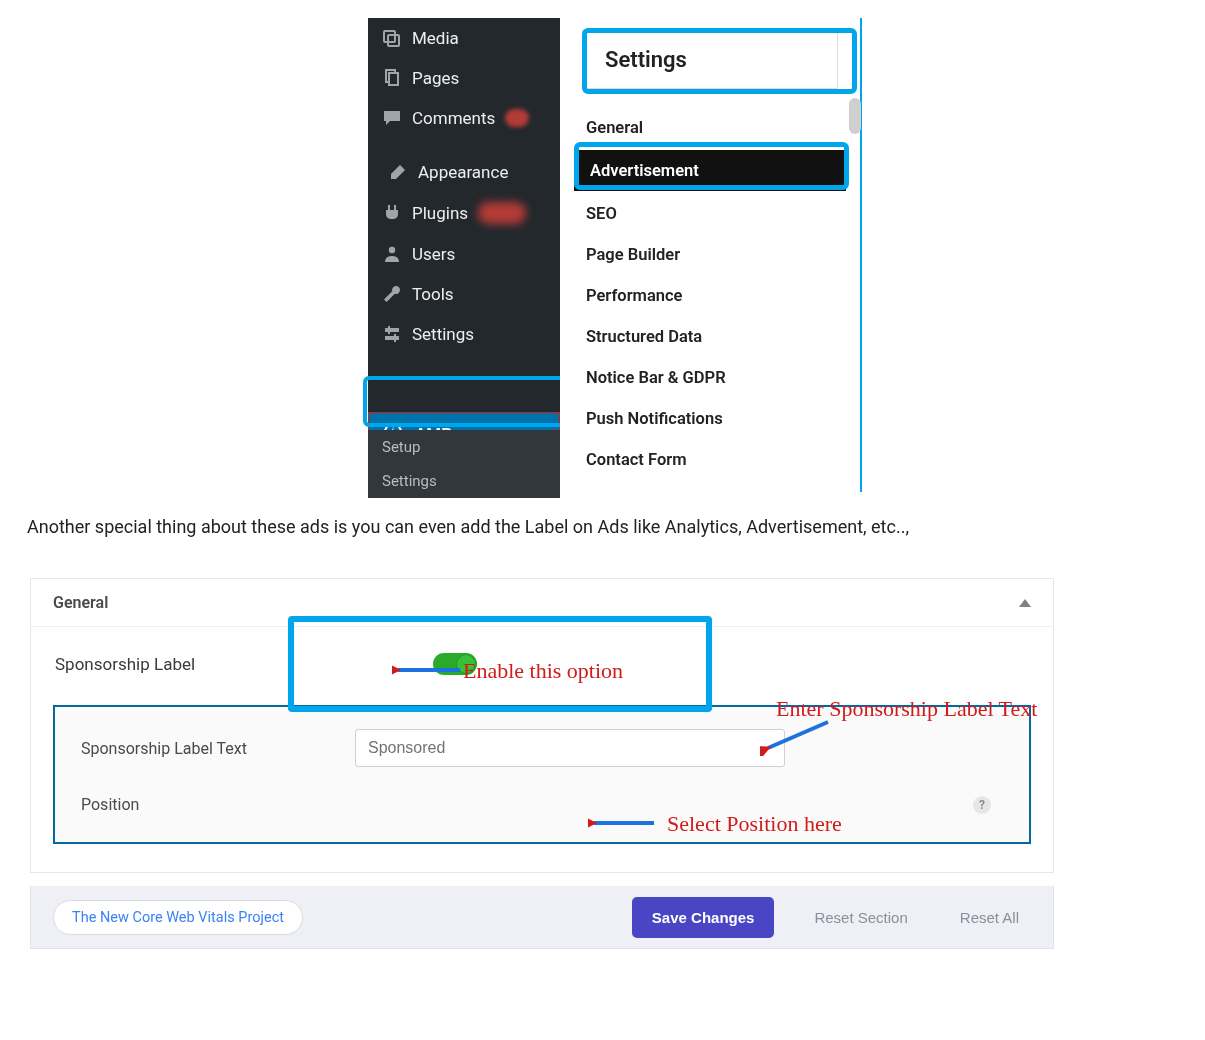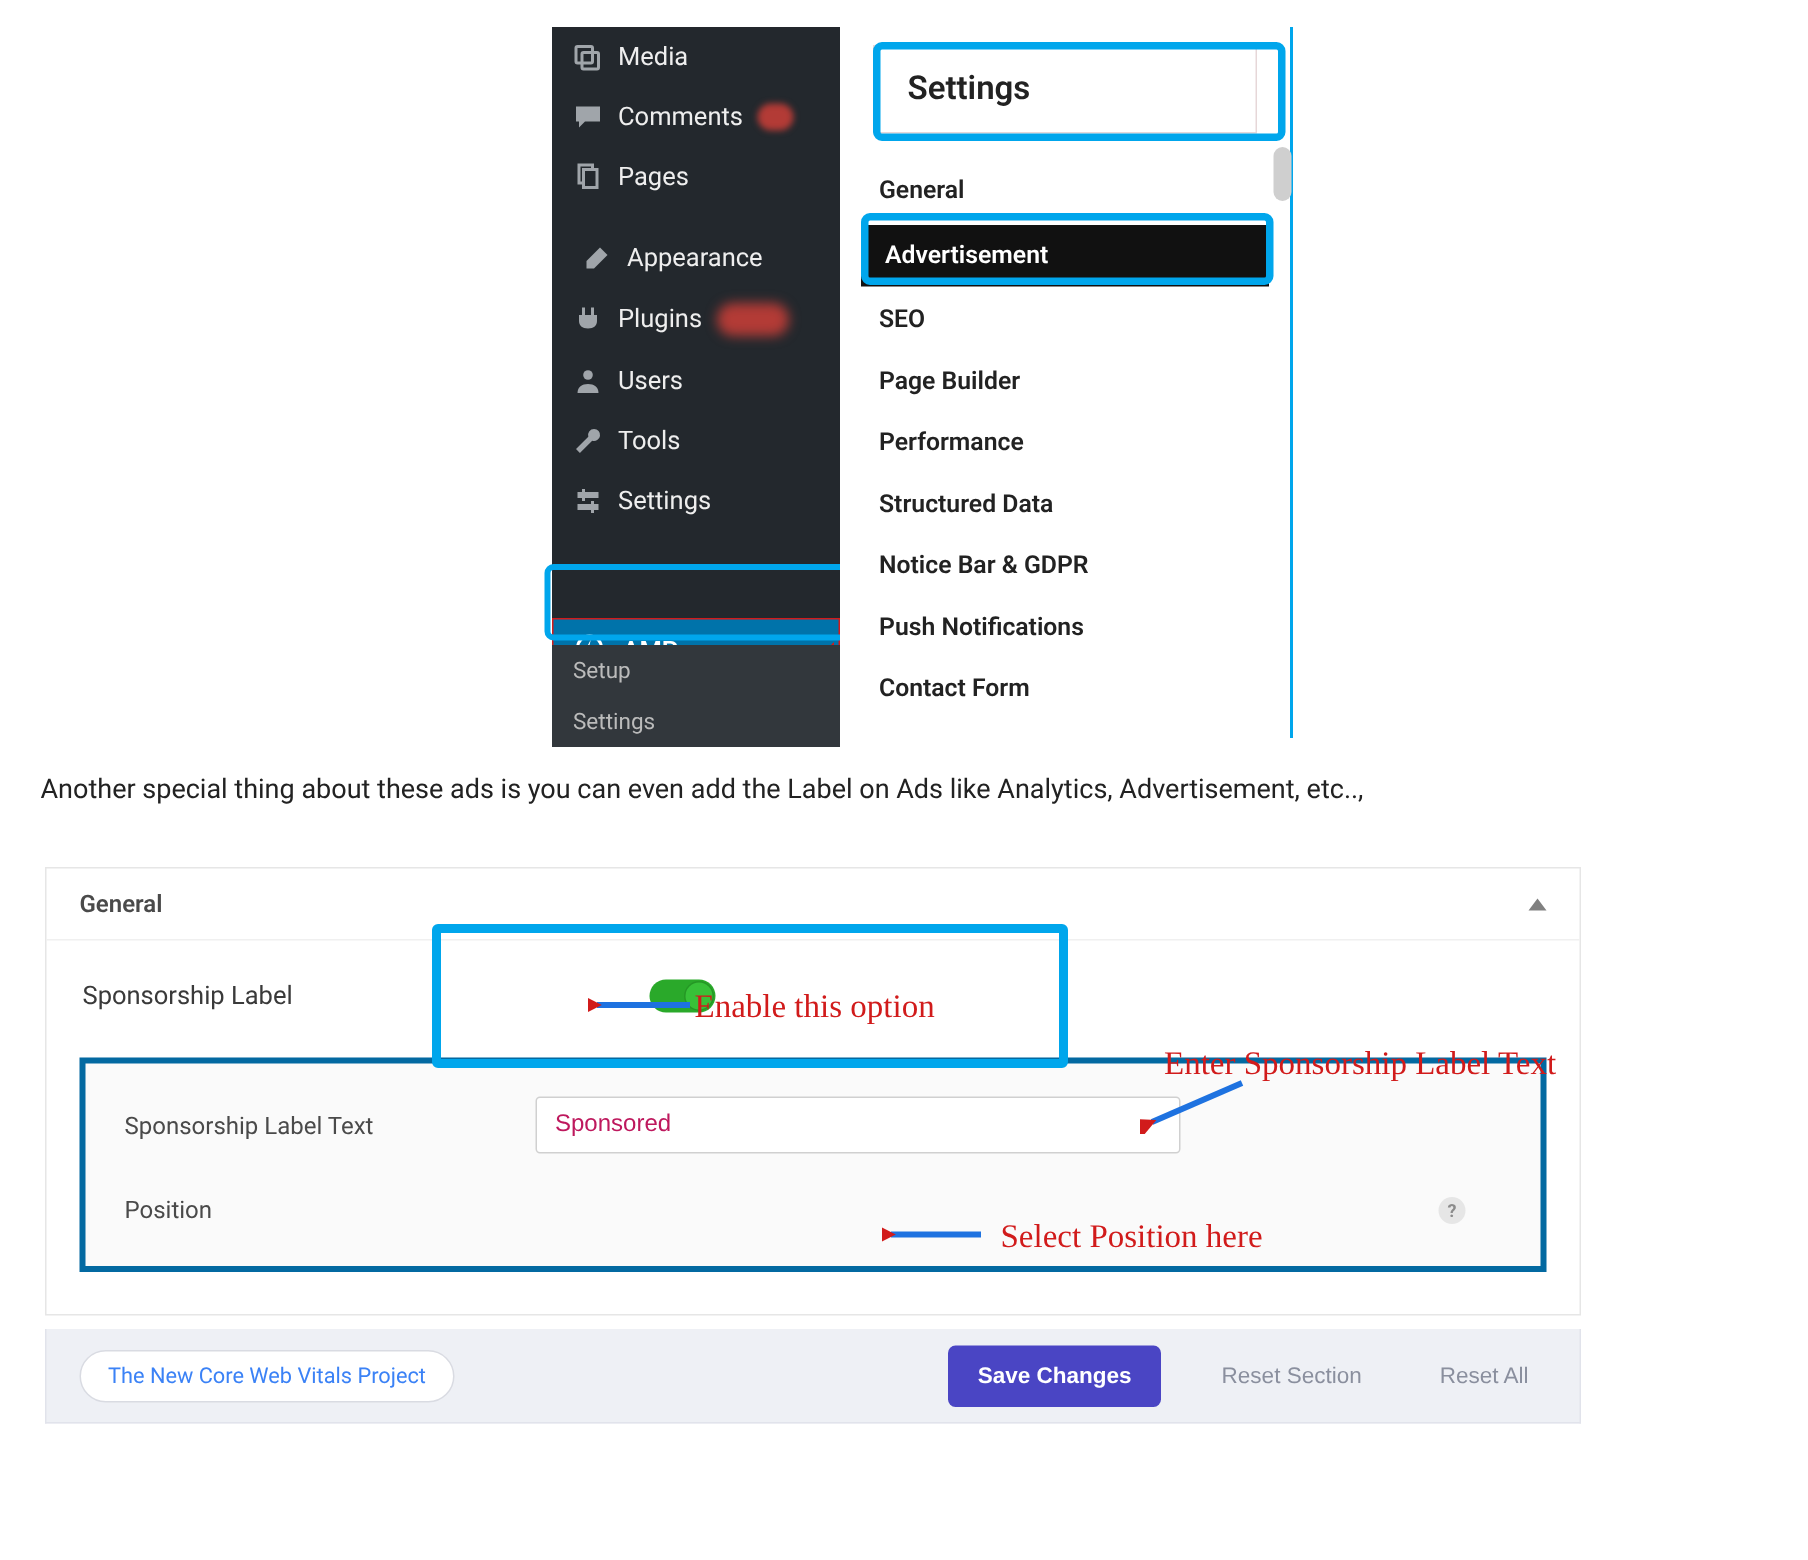--- a/index.html
+++ b/index.html
@@ -131,28 +131,28 @@
 
   .enable-hl {
     position:absolute; left:288px; top:616px; width:424px; height:96px;
     border:6px solid #00A6EC; border-radius:4px; pointer-events:none;
   }
   .enable-note {
     position:absolute; font-family:"Times New Roman", serif; font-size:22px; color:#d11b1b; pointer-events:none;
   }
 
   .inner-box {
-    margin-top:12px; background:#fafafa; border:4px solid #0369a1;
-    padding:22px 38px 28px 26px;
+    margin-top:12px; background:#fafafa; border:2px solid #0369a1;
+    padding:22px 26px 28px 26px;
   }
   .form-row { display:flex; align-items:center; gap:34px; margin-bottom:28px; position:relative; }
   .form-row .flabel { flex:0 0 240px; font-size:16px; color:#4a4a4a; }
   .tinput {
     height:38px; border:1px solid #d0d0d0; border-radius:3px;
-    padding:0 12px; font-size:16px; color:#be185d; background:#fff;
+    padding:0 12px; font-size:16px; color:#737373; background:#fff;
   }
   .tinput.wide { width:430px; }
 
   .selectlike {
     position:relative; width:250px; height:36px;
     border:1px solid #c8c8c8; border-radius:4px; background:#fff;
     display:flex; align-items:center; padding:0 44px 0 12px;
     font-size:15px; color:#444;
   }
   .selectlike .xbtn { position:absolute; right:28px; top:50%; transform:translateY(-50%); font-size:14px; color:#444; }
@@ -196,34 +196,34 @@
         <svg viewBox="0 0 20 20" fill="currentColor">
             <rect x="2" y="3" width="11" height="11" rx="1" fill="none" stroke="currentColor" stroke-width="2"></rect>
             <rect x="6" y="7" width="11" height="11" rx="1" fill="none" stroke="currentColor" stroke-width="2"></rect>
           </svg>
       </span>
       <span class="lbl">Media</span>
     </div>
     <div class="wp-item">
       <span class="icon">
         <svg viewBox="0 0 20 20" fill="currentColor">
+            <rect x="4" y="2" width="9" height="12" fill="none" stroke="currentColor" stroke-width="2"></rect>
+            <rect x="7" y="5" width="9" height="12" fill="#23282d" stroke="currentColor" stroke-width="2"></rect>
+          </svg>
+      </span>
+      <span class="lbl">Pages</span>
+    </div>
+    <div class="wp-item">
+      <span class="icon">
+        <svg viewBox="0 0 20 20" fill="currentColor">
             <path d="M2 3h16v10H8l-4 4v-4H2z"></path>
           </svg>
       </span>
       <span class="lbl">Comments</span>
       <span class="red-blob-small"></span>
-    </div>
-    <div class="wp-item">
-      <span class="icon">
-        <svg viewBox="0 0 20 20" fill="currentColor">
-            <rect x="4" y="2" width="9" height="12" fill="none" stroke="currentColor" stroke-width="2"></rect>
-            <rect x="7" y="5" width="9" height="12" fill="#23282d" stroke="currentColor" stroke-width="2"></rect>
-          </svg>
-      </span>
-      <span class="lbl">Pages</span>
     </div>
 
     <div class="wp-item sep">
       <span class="icon">
         <svg viewBox="0 0 20 20" fill="currentColor">
             <path d="M3 12l9-9 5 5-9 9H3z"></path>
           </svg>
       </span>
       <span class="lbl">Appearance</span>
     </div>

